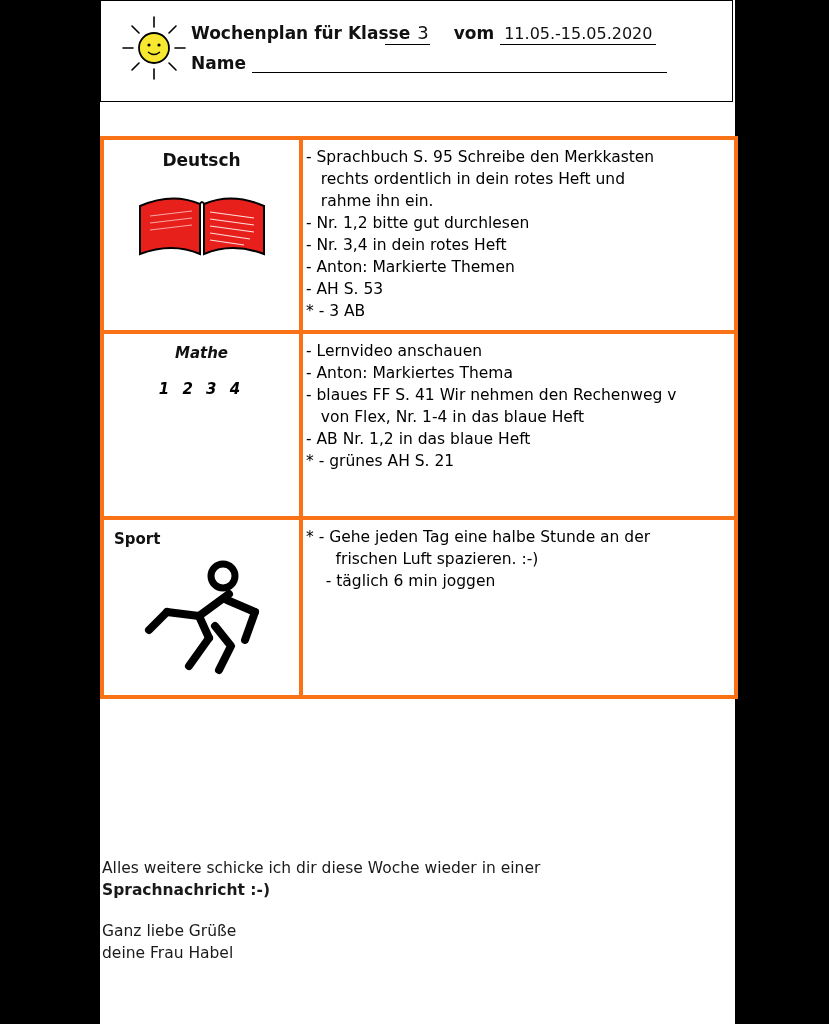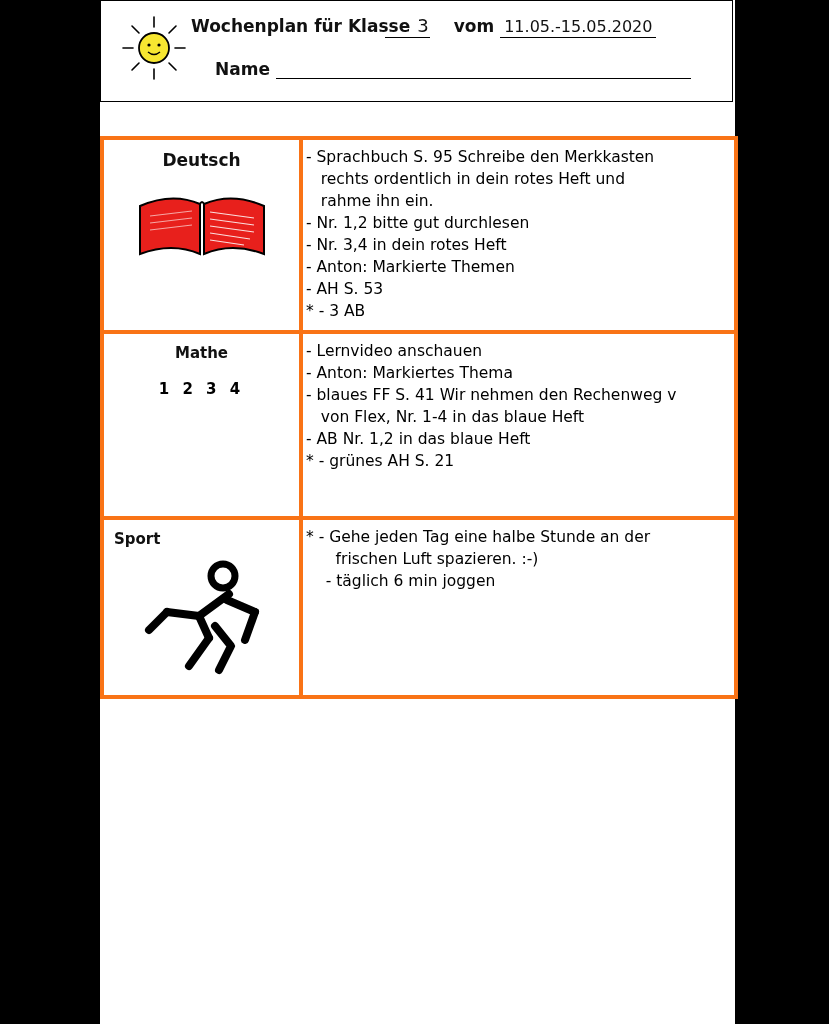--- a/index.html
+++ b/index.html
@@ -35,21 +35,21 @@
   .sun {
     position: absolute;
     left: 18px;
     top: 12px;
     width: 70px;
     height: 70px;
   }
   .hdr-line1 {
     position: absolute;
     left: 90px;
-    top: 14px;
+    top: 21px;
     font-family: "DejaVu Sans", sans-serif;
     font-weight: bold;
     font-size: 17px;
     color: #111;
     white-space: nowrap;
   }
   .klasse-val {
     display: inline-block;
     font-weight: normal;
     font-size: 18px;
@@ -67,26 +67,25 @@
   .date-wrap {
     display: inline-block;
     border-bottom: 1px solid #000;
     padding: 0 4px 1px 4px;
     font-weight: normal;
     font-size: 16px;
   }
   .hdr-line2 {
     position: absolute;
     left: 90px;
-    top: 58px;
+    top: 52px;
     font-family: "DejaVu Sans", sans-serif;
     font-weight: bold;
     font-size: 17px;
     color: #111;
-    margin-left: 24px;
   }
   .name-rule {
     display: inline-block;
     border-bottom: 1px solid #000;
     width: 415px;
     height: 16px;
     vertical-align: bottom;
     margin-left: 6px;
   }
   
@@ -139,21 +138,21 @@
   .tasks {
     font-family: "DejaVu Sans", sans-serif;
     font-size: 15.5px;
     line-height: 1.42;
     color: #000000;
     padding: 6px 2px 8px 3px;
     white-space: pre;
     overflow: hidden;
   }
   .row-deutsch .subject-cell { height: 178px; }
-  .row-mathe .subject-cell { height: 182px; }
+  .row-mathe .subject-cell { height: 182px; font-style: italic; }
   .row-sport .subject-cell { height: 175px; }
   .row-kunst .subject-cell { height: 172px; }
 
   
   .illus { display: block; margin: 6px auto 0 auto; }
 
   
   .footer {
     position: absolute;
     left: 0;
@@ -281,14 +280,21 @@
           <div class="tasks">* - Gehe jeden Tag eine halbe Stunde an der
       frischen Luft spazieren. :-)
     - täglich 6 min joggen</div>
         </td>
       </tr>
 
 
     </tbody>
   </table>
 
+  <div class="footer">
+    <div>Alles weitere schicke ich dir diese Woche wieder in einer</div>
+    <div class="bold">Sprachnachricht :-)</div>
+    <div class="spacer"></div>
+    <div>Ganz liebe Grüße</div>
+    <div>deine Frau Habel</div>
+  </div>
 
 </div>
 
 </body></html>

